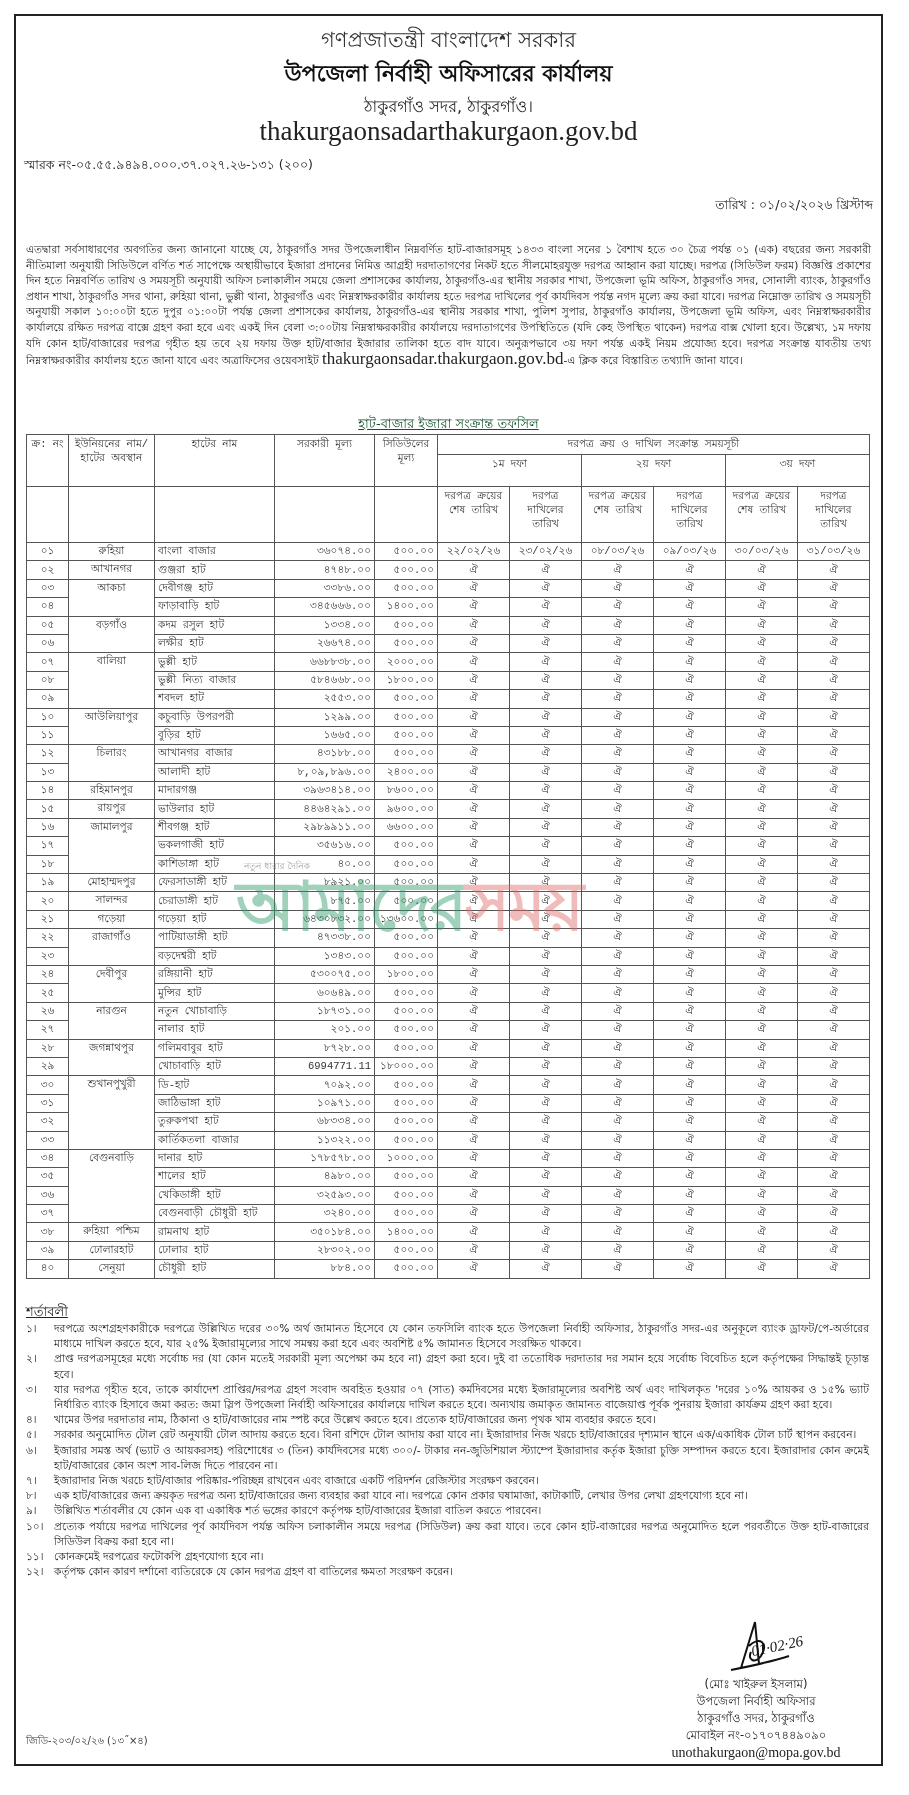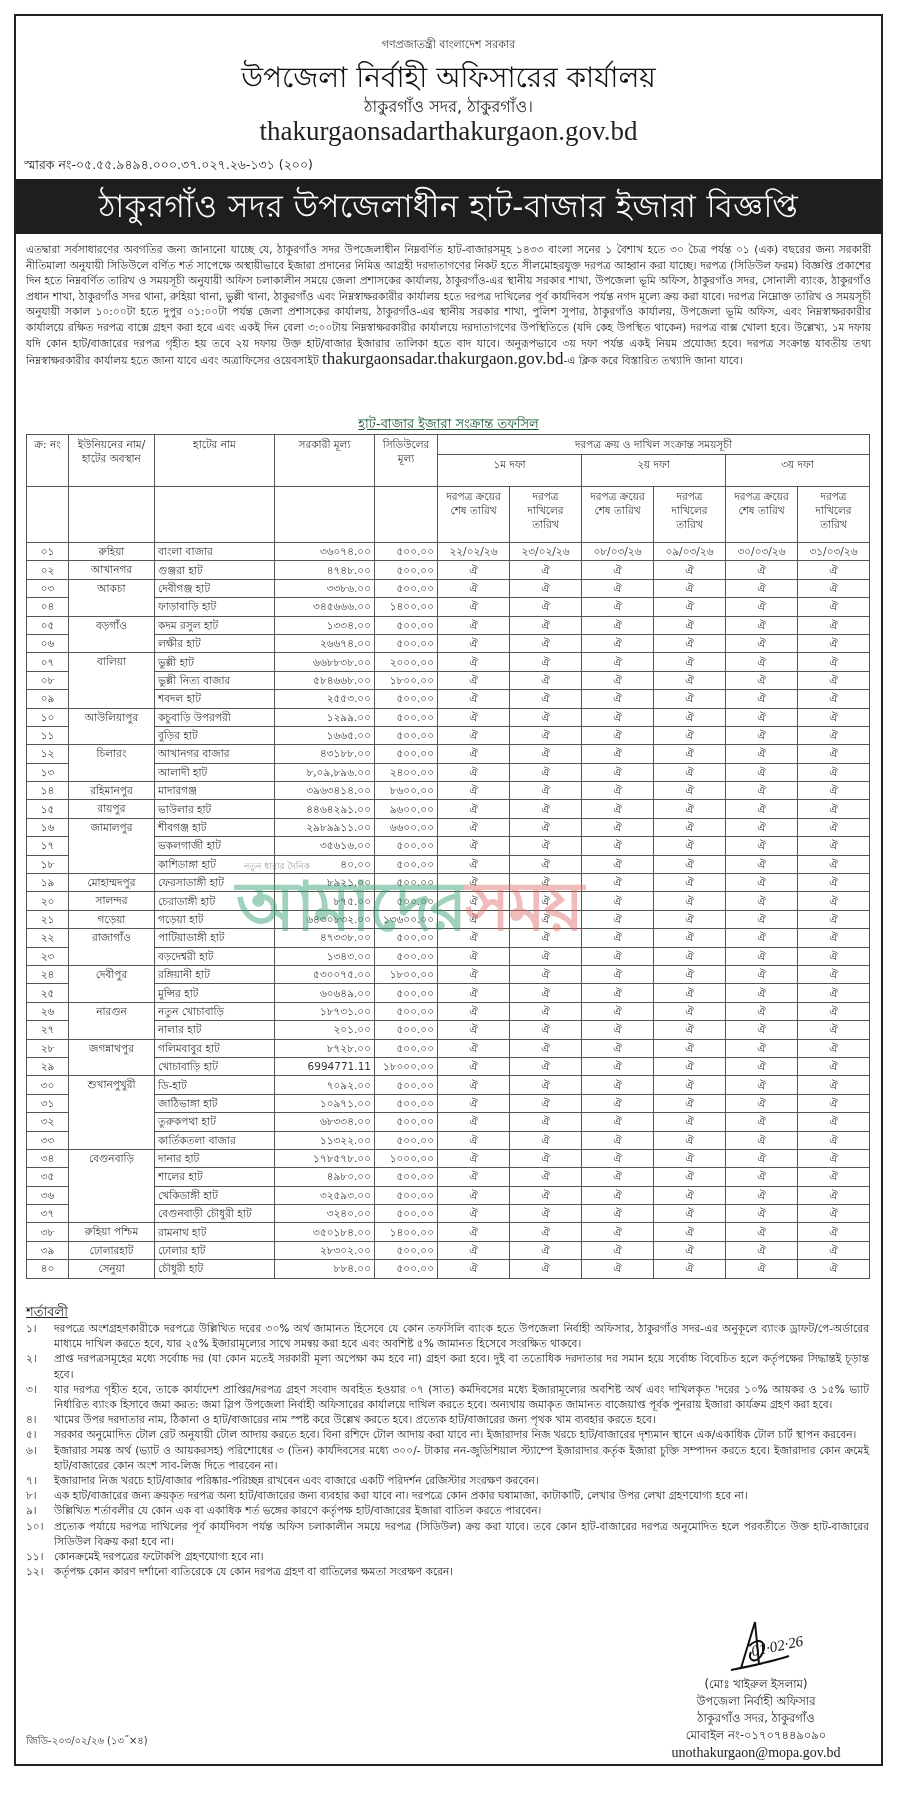--- a/index.html
+++ b/index.html
@@ -1,29 +1,29 @@
 <!DOCTYPE html>
 <html><head>
 <meta charset="utf-8">
 <style>
   html,body{margin:0;padding:0;background:#fff;}
   body{width:909px;height:1795px;position:relative;overflow:hidden;font-family:"DejaVu Sans","Liberation Sans",sans-serif;color:#222;}
   .sheet{position:absolute;left:14px;top:14px;width:869px;height:1752px;border:2px solid #222;box-sizing:border-box;background:#fff;}
   .hdr{text-align:center;}
-  .gov{position:absolute;left:0;right:0;top:20px;font-size:11px;color:#333;}
-  .office{position:absolute;left:0;right:0;top:40px;font-size:28px;font-weight:normal;color:#111;}
+  .gov{position:absolute;left:0;right:0;top:8px;font-size:21px;color:#333;}
+  .office{position:absolute;left:0;right:0;top:40px;font-size:22px;font-weight:bold;color:#111;}
   .loc{position:absolute;left:0;right:0;top:78px;font-size:16px;color:#222;}
   .site{position:absolute;left:0;right:0;top:100px;font-family:"Liberation Serif","DejaVu Serif",serif;font-size:27px;color:#222;}
   .memo{position:absolute;left:8px;top:140px;font-size:12.5px;color:#222;}
   .date{position:absolute;right:8px;top:140px;font-size:12.5px;color:#222;margin-top:40px;}
   .banner{position:absolute;left:0;right:0;top:163px;height:55px;background:#1e1e1e;color:#fff;text-align:center;font-size:31px;line-height:55px;letter-spacing:0.5px;}
   .intro{position:absolute;left:10px;right:10px;top:226px;font-size:10.6px;line-height:15.6px;text-align:justify;color:#222;}
   .intro .url{font-family:"Liberation Serif",serif;font-size:17px;margin-top:16px;}
   .subtitle{position:absolute;left:0;right:0;top:398px;text-align:center;font-size:13px;text-decoration:underline;color:#14532d;}
-  table.grid{position:absolute;left:10px;top:418px;width:668px;border-collapse:collapse;font-size:10.5px;color:#333;table-layout:fixed;}
+  table.grid{position:absolute;left:10px;top:418px;width:668px;border-collapse:collapse;font-size:10.5px;color:#333;table-layout:fixed;font-family:Liberation Mono, monospace;}
   table.grid td,table.grid th{border:1px solid #555;padding:0 3px;font-weight:normal;}
   table.grid th{vertical-align:top;text-align:center;line-height:14px;padding-top:2px;}
   table.grid tbody td{height:17.4px;line-height:17px;white-space:nowrap;overflow:hidden;}
   .c{text-align:center;} .r{text-align:right;} .l{text-align:left;}
   .union{vertical-align:top;text-align:center;}
   .terms-title{position:absolute;left:10px;top:1286px;font-size:13px;text-decoration:underline;color:#222;}
   .terms{position:absolute;left:10px;right:12px;top:1305px;font-size:10.6px;line-height:15.2px;color:#222;margin:0;padding:0;list-style:none;}
   .terms li{display:flex;}
   .terms .num{width:28px;flex:none;}
   .terms .txt{flex:1;text-align:justify;}
@@ -40,21 +40,20 @@
 <body>
 
 <div class="sheet">
   <div class="hdr gov">গণপ্রজাতন্ত্রী বাংলাদেশ সরকার</div>
   <div class="hdr office">উপজেলা নির্বাহী অফিসারের কার্যালয়</div>
   <div class="hdr loc">ঠাকুরগাঁও সদর, ঠাকুরগাঁও।</div>
   <div class="hdr site">thakurgaonsadarthakurgaon.gov.bd</div>
   <div class="memo">স্মারক নং-০৫.৫৫.৯৪৯৪.০০০.৩৭.০২৭.২৬-১৩১ (২০০)</div>
   <div class="date">তারিখ : ০১/০২/২০২৬ খ্রিস্টাব্দ</div>
 
-  <div class="banner">ঠাকুরগাঁও সদর উপজেলাধীন হাট-বাজার ইজারা বিজ্ঞপ্তি</div>
 
   <div class="intro">
     <span>এতদ্বারা সর্বসাধারণের অবগতির জন্য জানানো যাচ্ছে যে, ঠাকুরগাঁও সদর উপজেলাধীন নিম্নবর্ণিত হাট-বাজারসমূহ ১৪৩৩ বাংলা সনের ১ বৈশাখ হতে ৩০ চৈত্র পর্যন্ত ০১ (এক) বছরের জন্য সরকারী নীতিমালা অনুযায়ী সিডিউলে বর্ণিত শর্ত সাপেক্ষে অস্থায়ীভাবে ইজারা প্রদানের নিমিত্ত আগ্রহী দরদাতাগণের নিকট হতে সীলমোহরযুক্ত দরপত্র আহ্বান করা যাচ্ছে। দরপত্র (সিডিউল ফরম) বিজ্ঞপ্তি প্রকাশের দিন হতে নিম্নবর্ণিত তারিখ ও সময়সূচী অনুযায়ী অফিস চলাকালীন সময়ে জেলা প্রশাসকের কার্যালয়, ঠাকুরগাঁও-এর স্থানীয় সরকার শাখা, উপজেলা ভূমি অফিস, ঠাকুরগাঁও সদর, সোনালী ব্যাংক, ঠাকুরগাঁও প্রধান শাখা, ঠাকুরগাঁও সদর থানা, রুহিয়া থানা, ভুল্লী থানা, ঠাকুরগাঁও এবং নিম্নস্বাক্ষরকারীর কার্যালয় হতে দরপত্র দাখিলের পূর্ব কার্যদিবস পর্যন্ত নগদ মূল্যে ক্রয় করা যাবে। দরপত্র নিম্নোক্ত তারিখ ও সময়সূচী অনুযায়ী সকাল ১০:০০টা হতে দুপুর ০১:০০টা পর্যন্ত জেলা প্রশাসকের কার্যালয়, ঠাকুরগাঁও-এর স্থানীয় সরকার শাখা, পুলিশ সুপার, ঠাকুরগাঁও কার্যালয়, উপজেলা ভূমি অফিস, এবং নিম্নস্বাক্ষরকারীর কার্যালয়ে রক্ষিত দরপত্র বাক্সে গ্রহণ করা হবে এবং একই দিন বেলা ৩:০০টায় নিম্নস্বাক্ষরকারীর কার্যালয়ে দরদাতাগণের উপস্থিতিতে (যদি কেহ উপস্থিত থাকেন) দরপত্র বাক্স খোলা হবে। উল্লেখ্য, ১ম দফায় যদি কোন হাট/বাজারের দরপত্র গৃহীত হয় তবে ২য় দফায় উক্ত হাট/বাজার ইজারার তালিকা হতে বাদ যাবে। অনুরূপভাবে ৩য় দফা পর্যন্ত একই নিয়ম প্রযোজ্য হবে। দরপত্র সংক্রান্ত যাবতীয় তথ্য নিম্নস্বাক্ষরকারীর কার্যালয় হতে জানা যাবে এবং অত্রাফিসের ওয়েবসাইট </span><span class="url">thakurgaonsadar.thakurgaon.gov.bd</span><span>-এ ক্লিক করে বিস্তারিত তথ্যাদি জানা যাবে।</span>
   </div>
 
   <div class="subtitle">হাট-বাজার ইজারা সংক্রান্ত তফসিল</div>
 
   <table class="grid">
     <colgroup>
       <col style="width:42px">

